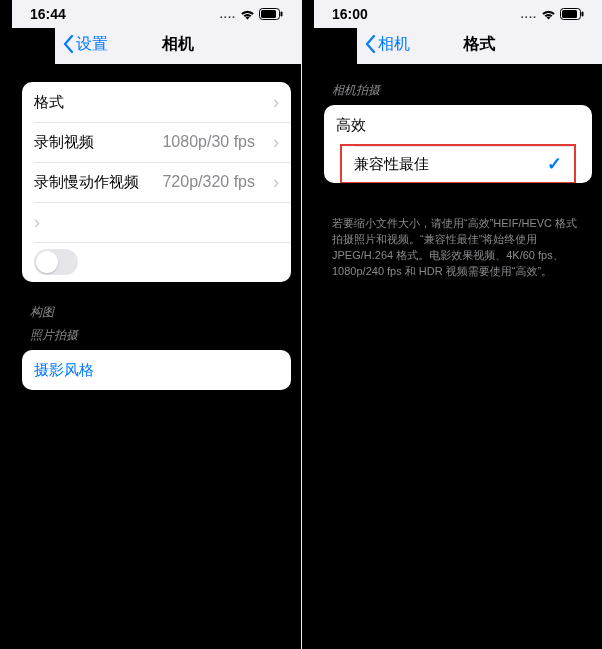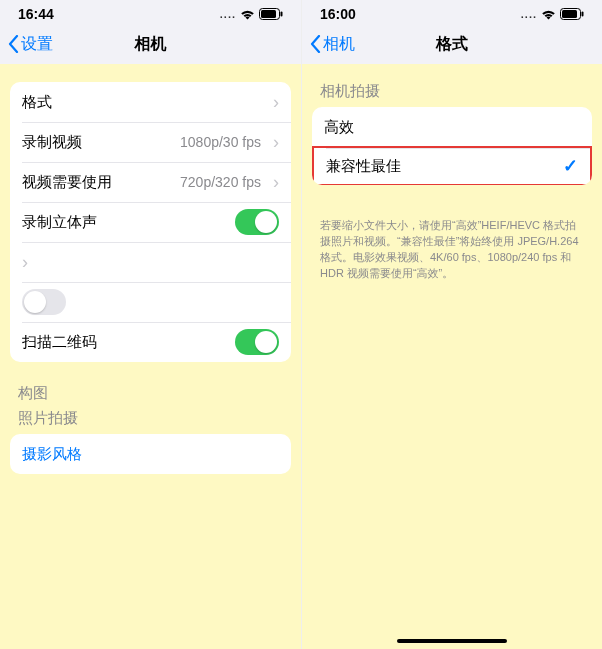--- a/index.html
+++ b/index.html
@@ -7,24 +7,25 @@
     font-family: -apple-system, "Helvetica Neue", Arial, sans-serif;
     background: #fff;
     width: 602px;
     height: 649px;
     display: flex;
     overflow: hidden;
   }
   .screen {
     width: 301px;
     height: 649px;
-    background: #fef9c3;
+    background: #000000;
     display: flex;
     flex-direction: column;
     position: relative;
+    padding-left: 12px;
   }
   .screen + .screen { border-left: 1px solid #eee; }
 
   
   .statusbar {
     height: 28px;
     display: flex;
     align-items: center;
     justify-content: space-between;
     padding: 0 18px;
@@ -36,20 +37,21 @@
   .sb-dots { letter-spacing: 1px; font-size: 11px; opacity:.8; }
 
   
   .nav {
     height: 36px;
     display: flex;
     align-items: center;
     position: relative;
     background: #f2f2f7;
     padding: 0 8px 4px;
+    margin-left: 43px;
   }
   .back {
     color: #007aff;
     font-size: 16px;
     display: flex;
     align-items: center;
     gap: 2px;
   }
   .nav-title {
     position: absolute;
@@ -61,22 +63,23 @@
   }
 
   
   .content {
     flex: 1;
     overflow: hidden;
     padding-top: 18px;
   }
   .section-header {
     color: #8a8a8e;
-    font-size: 15px;
+    font-size: 12px;
     padding: 0 18px 6px;
+    font-style: italic;
   }
   .section-footer {
     color: #8a8a8e;
     font-size: 11px;
     line-height: 1.45;
     padding: 6px 18px 0;
     margin-top: 27px;
   }
   .group {
     background: #fff;
@@ -92,21 +95,21 @@
     position: relative;
   }
   .row + .row::before {
     content: "";
     position: absolute;
     top: 0; left: 12px; right: 0;
     height: 1px;
     background: #e5e5ea;
   }
   .row-label { font-size: 15px; flex: 1; }
-  .row-detail { color: #8a8a8e; font-size: 14px; margin-right: 12px; }
+  .row-detail { color: #8a8a8e; font-size: 16px; margin-right: 18px; }
   .row-link { color: #007aff; font-size:15px; }
 
   .chev {
     color: #c7c7cc;
     font-size: 18px;
     font-weight: 300;
   }
   .check { color:#007aff; font-size:18px; font-weight:600; }
 
   
@@ -122,21 +125,21 @@
     position:absolute;
     width:22px; height:22px;
     background:#fff; border-radius:50%;
     top:2px; left:2px;
     box-shadow: 0 1px 2px rgba(0,0,0,.2);
   }
   .toggle.on::after { left:20px; }
 
   .highlight {
     border: 2px solid #e53935;
-    margin: -1px 0;
+    margin: -1px 16px;
     z-index:2;
   }
 
   .home-ind {
     position:absolute;
     bottom:6px; left:50%;
     transform:translateX(-50%);
     width:110px; height:4px;
     background:#000; border-radius:3px;
   }
@@ -175,37 +178,29 @@
         <div class="row">
           <span class="row-label">格式</span>
           <span class="chev">›</span>
         </div>
         <div class="row">
           <span class="row-label">录制视频</span>
           <span class="row-detail">1080p/30 fps</span>
           <span class="chev">›</span>
         </div>
         <div class="row">
-          <span class="row-label">视频需要使用</span>
+          <span class="row-label">录制慢动作视频</span>
           <span class="row-detail">720p/320 fps</span>
           <span class="chev">›</span>
         </div>
         <div class="row">
-          <span class="row-label">录制立体声</span>
-          <div class="toggle on"></div>
-        </div>
-        <div class="row">
           <span class="chev">›</span>
         </div>
         <div class="row">
           <div class="toggle"></div>
-        </div>
-        <div class="row">
-          <span class="row-label">扫描二维码</span>
-          <div class="toggle on"></div>
         </div>
       </div>
 
     <div class="section-header">构图</div>
 
     <div class="section-header">照片拍摄</div>
     <div class="group">
       <div class="row">
         <span class="row-label row-link">摄影风格</span>
       </div>

